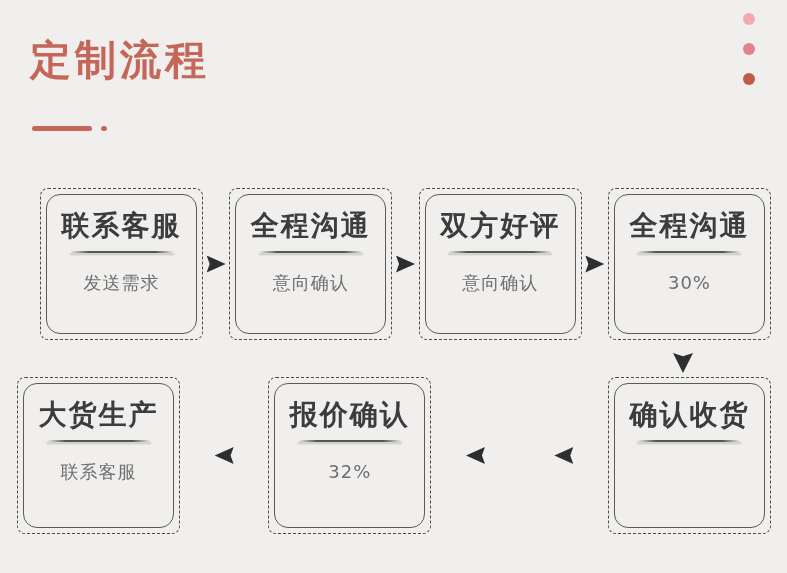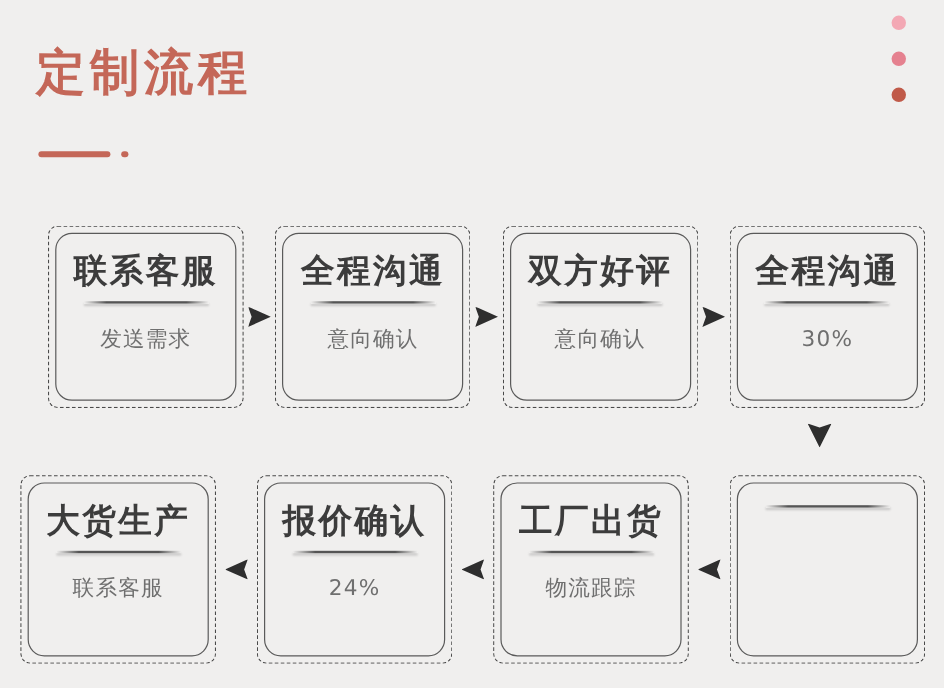--- a/index.html
+++ b/index.html
@@ -33,21 +33,21 @@
   }
   .deco-dots{position:absolute;left:743px;top:13px;width:12px;height:72px;}
   .deco-dot{position:absolute;left:0;width:12px;height:12px;border-radius:50%;}
   .deco-dot.d1{top:0;background:var(--dot-light);}
   .deco-dot.d2{top:30px;background:var(--dot-mid);}
   .deco-dot.d3{top:60px;background:var(--dot-dark);}
 
   
   .flow-row{position:absolute;left:17px;width:754px;display:flex;align-items:stretch;}
   .row-1{top:188px;height:152px;padding-left:23px;}
-  .row-2{top:396px;height:157px;}
+  .row-2{top:377px;height:157px;}
 
   .step{
     flex:none;width:163px;
     border:1px dashed var(--box-border);border-radius:8px;
     position:relative;
   }
   .step-inner{
     position:absolute;inset:5px;
     border:1px solid #5a5a5a;border-radius:14px;
     text-align:center;padding-top:12px;
@@ -143,36 +143,30 @@
         <div class="step-sub">联系客服</div>
       </div>
     </div>
     <div class="arrow-cell">
         <span class="arrow arrow-left"></span>
       </div>
     <div class="step">
       <div class="step-inner">
         <div class="step-title">报价确认</div>
         <div class="step-divider"></div>
-        <div class="step-sub">24%</div>
+        <div class="step-sub">32%</div>
       </div>
     </div>
     <div class="arrow-cell">
         <span class="arrow arrow-left"></span>
       </div>
-    <div class="step">
-      <div class="step-inner">
-        <div class="step-title">工厂出货</div>
-        <div class="step-divider"></div>
-        <div class="step-sub">物流跟踪</div>
-      </div>
-    </div>
     <div class="arrow-cell">
         <span class="arrow arrow-left"></span>
       </div>
     <div class="step">
       <div class="step-inner">
+        <div class="step-title">确认收货</div>
         <div class="step-divider"></div>
       </div>
     </div>
   </div>
 
 </div>
 
 </body></html>

